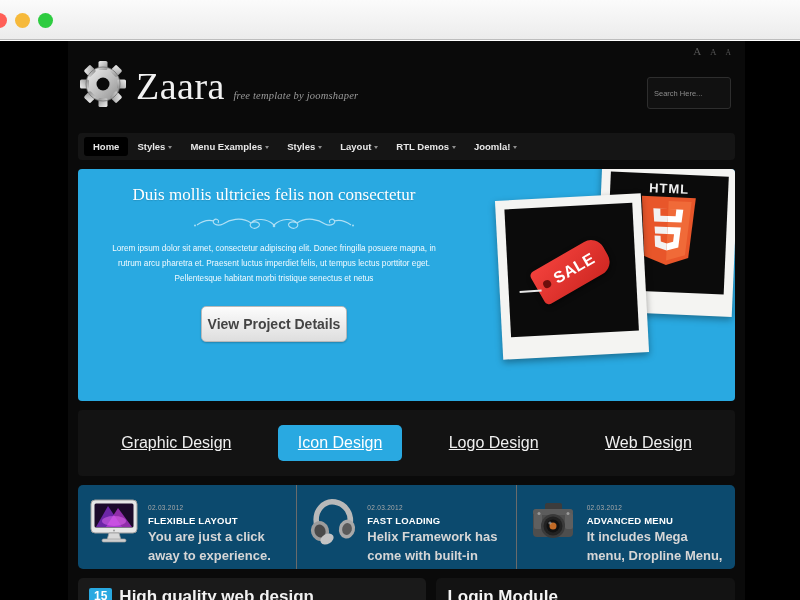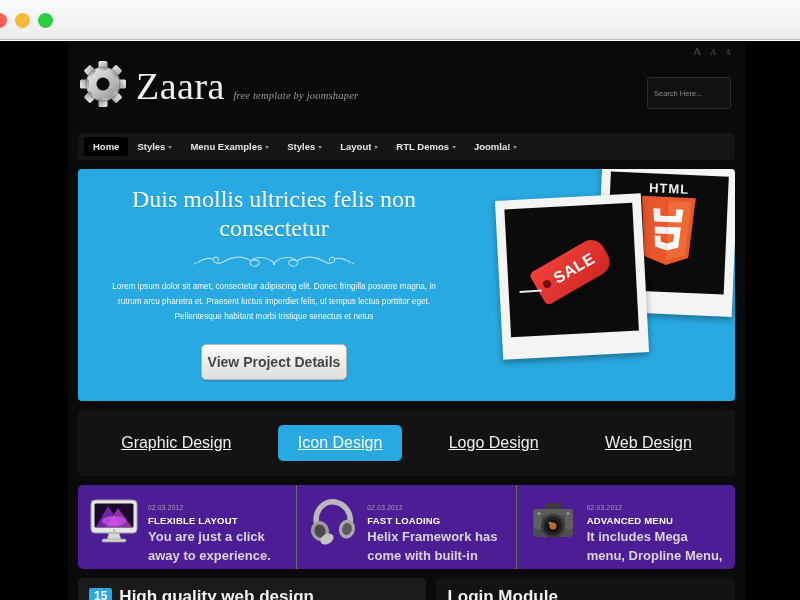--- a/index.html
+++ b/index.html
@@ -121,21 +121,21 @@
     border-radius: 4px;
     position: relative;
     overflow: hidden;
   }
   .hero-left {
     position: absolute; left: 0; top: 16px;
     width: 392px; text-align: center;
   }
   .hero-title {
     font-family: "Liberation Serif", serif;
-    font-size: 24px; color: #ffffff;
+    font-size: 17px; color: #ffffff;
     line-height: 1.22; padding: 0 14px;
     text-shadow: 0 1px 1px rgba(0,0,0,0.13);
   }
   .flourish { margin: 8px auto 0; display: block; }
   .hero-body {
     margin-top: 9px; padding: 0 22px;
     font-size: 8.2px; color: #f2fbff;
     line-height: 1.85;
   }
   .hero-btn {
@@ -217,21 +217,21 @@
     color: #f0f0f0; font-size: 16px;
     padding: 9px 20px; border-radius: 5px;
     cursor: pointer; white-space: nowrap; text-decoration: underline;
   }
   .filter-item.active { background: #29a9e1; color: #fff; }
 
   
   .features {
     margin: 9px 10px 0 10px;
     height: 84px;
-    background: #4c1d95;
+    background: #0c4a6e;
     border-radius: 5px;
     display: flex;
     overflow: hidden;
   }
   .feature {
     flex: 1; display: flex; gap: 8px;
     padding: 9px 10px;
     border-right: 1px solid #6b6b6b;
     align-items: flex-start;
   }

